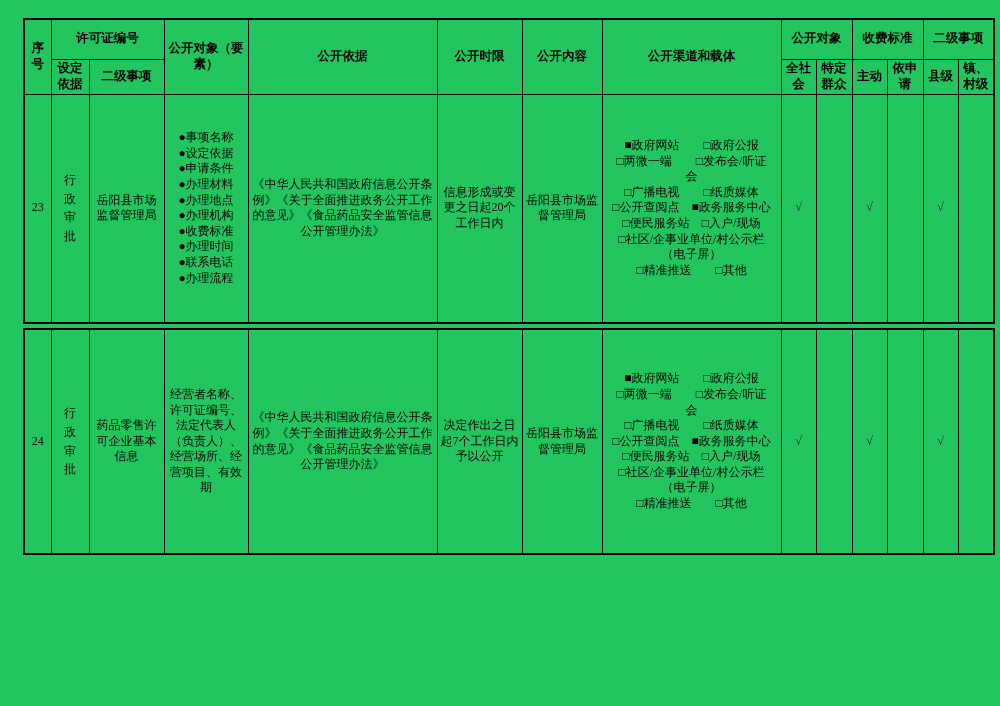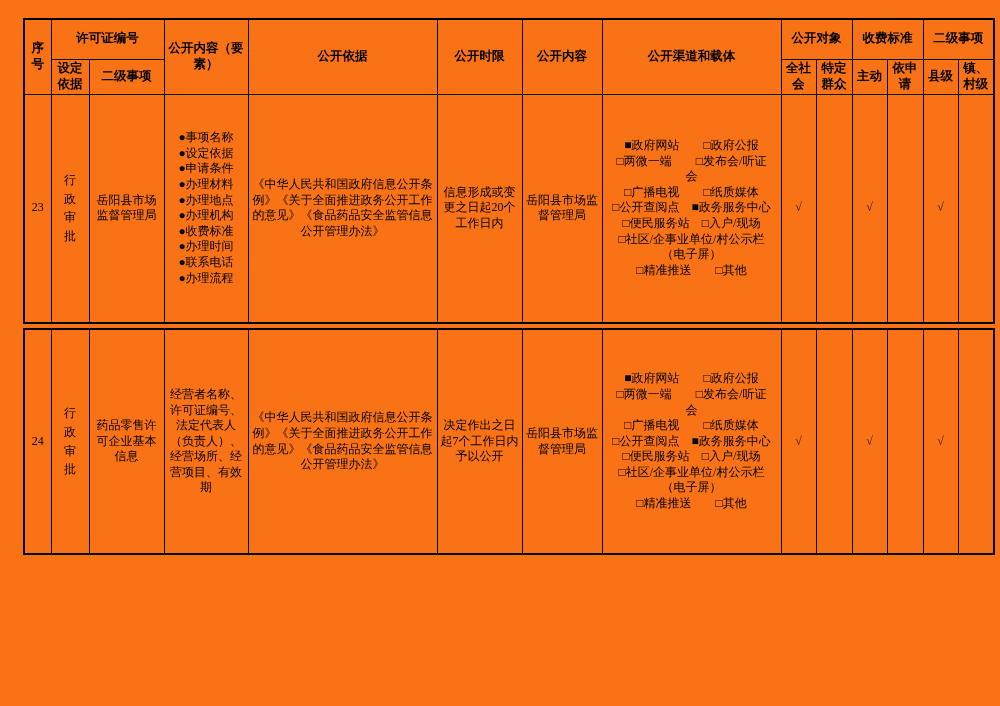--- a/index.html
+++ b/index.html
@@ -1,16 +1,16 @@
 <!DOCTYPE html>
 <html><head>
 <meta charset="utf-8">
 <style>
   html,body{margin:0;padding:0;background:#fff;}
-  .page{position:relative;width:1000px;height:706px;background:#f97316;overflow:hidden;
+  .page{position:relative;width:1000px;height:706px;background:#22c55e;overflow:hidden;
         font-family:"Liberation Serif","DejaVu Serif",serif;color:#000;}
   table.t{position:absolute;left:23px;width:970px;border-collapse:collapse;table-layout:fixed;
           border:2px solid #000;}
   table.tA{top:18px;}
   table.tB{top:328px;}
   .t th,.t td{border:1px solid #000;vertical-align:middle;text-align:center;
               font-size:12px;line-height:1.3;padding:1px 2px;overflow:hidden;
               font-weight:normal;word-break:normal;}
   .t th{font-weight:bold;font-size:12.5px;line-height:1.25;}
   tr.hr1{height:40px;}
@@ -41,21 +41,21 @@
         <col style="width:36px">
         <col style="width:35px">
         <col style="width:36px">
       <col style="width:35px">
         <col style="width:36px">
     </colgroup>
     <thead>
       <tr class="hr1">
         <th rowspan="2">序号</th>
         <th colspan="2">许可证编号</th>
-        <th rowspan="2">公开内容（要素）</th>
+        <th rowspan="2">公开对象（要素）</th>
         <th rowspan="2">公开依据</th>
         <th rowspan="2">公开时限</th>
         <th rowspan="2">公开内容</th>
         <th rowspan="2">公开渠道和载体</th>
         <th colspan="2">公开对象</th>
         <th colspan="2">收费标准</th>
         <th colspan="2">二级事项</th>
       </tr>
       <tr class="hr2">
         <th>设定依据</th>

